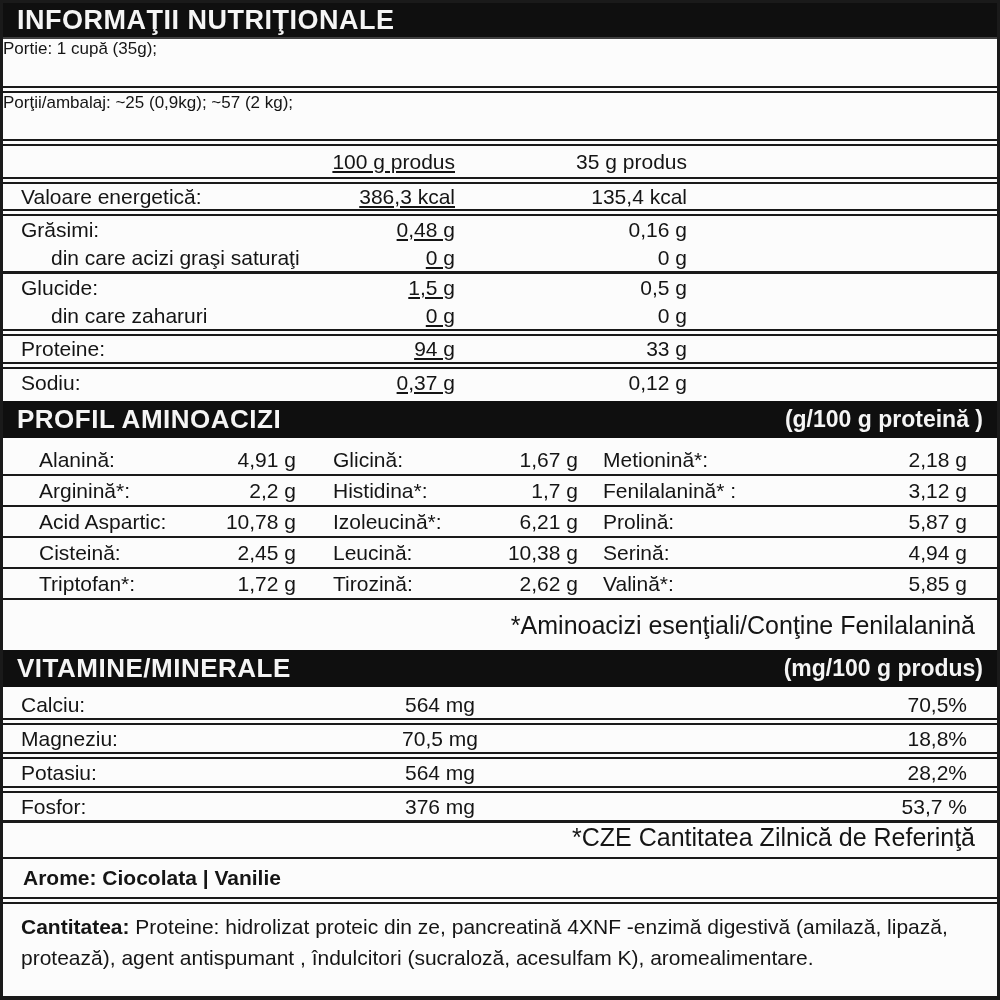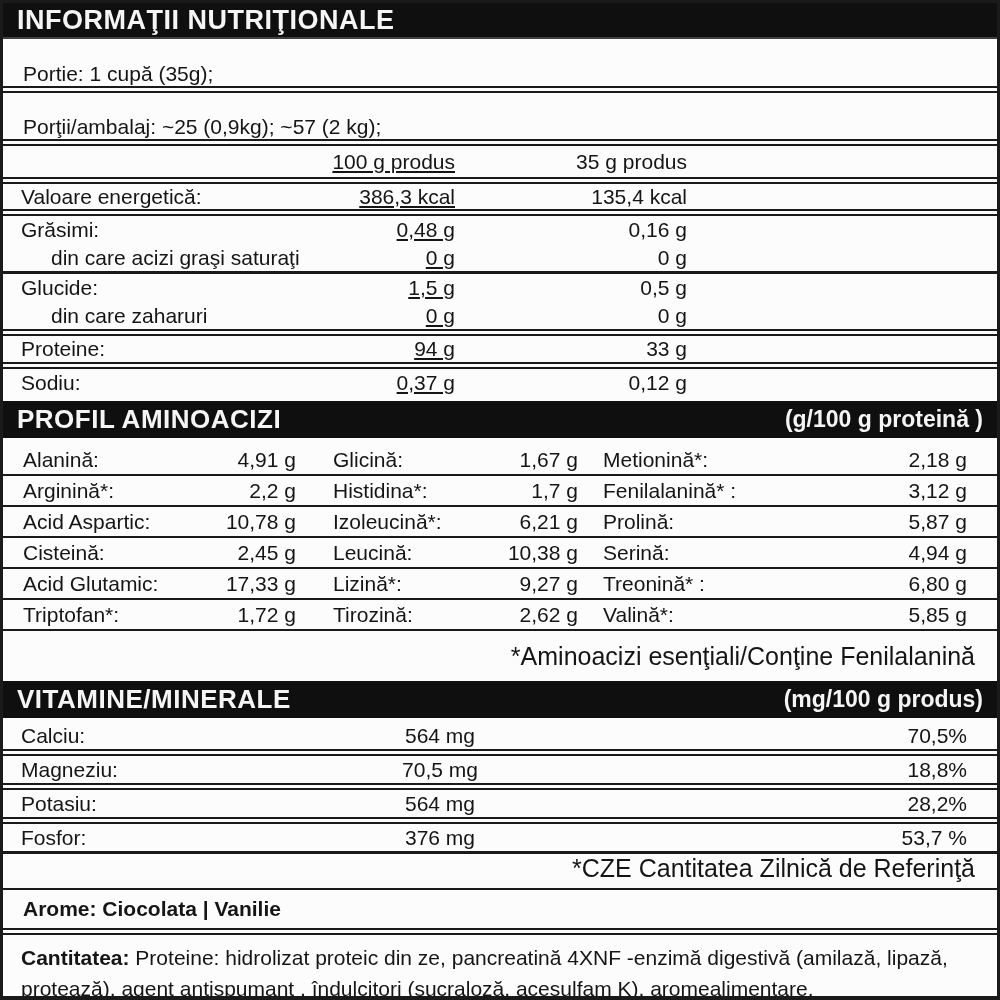--- a/index.html
+++ b/index.html
@@ -8,37 +8,37 @@
   .label{width:1000px;height:1000px;box-sizing:border-box;background:#fcfcfc;
          border:3px solid #1a1a1a;border-bottom-width:4px;overflow:hidden;
          display:flex;flex-direction:column;}
   .bar{background:#0f0f0f;color:#f5f5f5;display:flex;align-items:center;
        justify-content:space-between;padding:0 14px;flex:0 0 auto;}
   .bar-top{height:34px;font-size:27px;font-weight:700;letter-spacing:.5px;border-bottom:2px solid #404040;}
   .bar-section{height:37px;font-size:26px;font-weight:700;letter-spacing:.5px;}
   .bar .unit{font-size:23px;font-weight:700;letter-spacing:0;}
   .hrd{flex:0 0 auto;height:3px;background:#fcfcfc;border-top:2px solid #1a1a1a;border-bottom:2px solid #1a1a1a;}
   .hr3{flex:0 0 auto;height:3px;background:#1a1a1a;}
-  .srow{flex:0 0 auto;display:flex;align-items:flex-end;padding-left:20px;font-size:21px;}
+  .srow{flex:0 0 auto;display:flex;align-items:flex-start;font-size:17px;}
   .row-portie{height:47px;}
   .row-portii{height:46px;}
   
   .n-row{flex:0 0 auto;display:flex;align-items:center;font-size:21px;}
   .n-label{width:297px;box-sizing:border-box;padding-left:18px;}
   .n-label.indent{padding-left:48px;}
   .n-a{width:155px;text-align:right;text-decoration:underline;}
   .n-b{width:232px;text-align:right;}
   .n-fill{flex:1;}
   .h-row{height:31px;}
   .r25{height:25px;} .r26{height:26px;} .r27{height:27px;} .r28{height:28px;}
   
   .amino{flex:0 0 auto;padding-top:7px;}
   .a-row{display:flex;align-items:center;height:29px;border-bottom:2px solid #1a1a1a;font-size:21px;}
   .pair{display:flex;align-items:center;box-sizing:border-box;}
-  .p1{width:293px;padding-left:20px;}
+  .p1{width:293px;padding-left:36px;}
   .p2{width:245px;margin-left:37px;}
   .p3{flex:1;margin-left:25px;padding-right:30px;}
   .pair .al{flex:1;}
   .pair .av{width:95px;text-align:right;white-space:nowrap;}
   .footnote{flex:0 0 auto;display:flex;align-items:center;justify-content:flex-end;
             padding-right:22px;font-size:25px;}
   .fn-amino{height:50px;}
   .fn-cze{height:28px;}
   
   .v-row{flex:0 0 auto;display:flex;align-items:center;height:27px;font-size:21px;}
@@ -187,34 +187,20 @@
           <span class="al">Leucină:</span>
           <span class="av">10,38 g</span>
         </div>
       <div class="pair p3">
           <span class="al">Serină:</span>
           <span class="av">4,94 g</span>
         </div>
     </div>
     <div class="a-row">
       <div class="pair p1">
-          <span class="al">Acid Glutamic:</span>
-          <span class="av">17,33 g</span>
-        </div>
-      <div class="pair p2">
-          <span class="al">Lizină*:</span>
-          <span class="av">9,27 g</span>
-        </div>
-      <div class="pair p3">
-          <span class="al">Treonină* :</span>
-          <span class="av">6,80 g</span>
-        </div>
-    </div>
-    <div class="a-row">
-      <div class="pair p1">
           <span class="al">Triptofan*:</span>
           <span class="av">1,72 g</span>
         </div>
       <div class="pair p2">
           <span class="al">Tirozină:</span>
           <span class="av">2,62 g</span>
         </div>
       <div class="pair p3">
           <span class="al">Valină*:</span>
           <span class="av">5,85 g</span>

